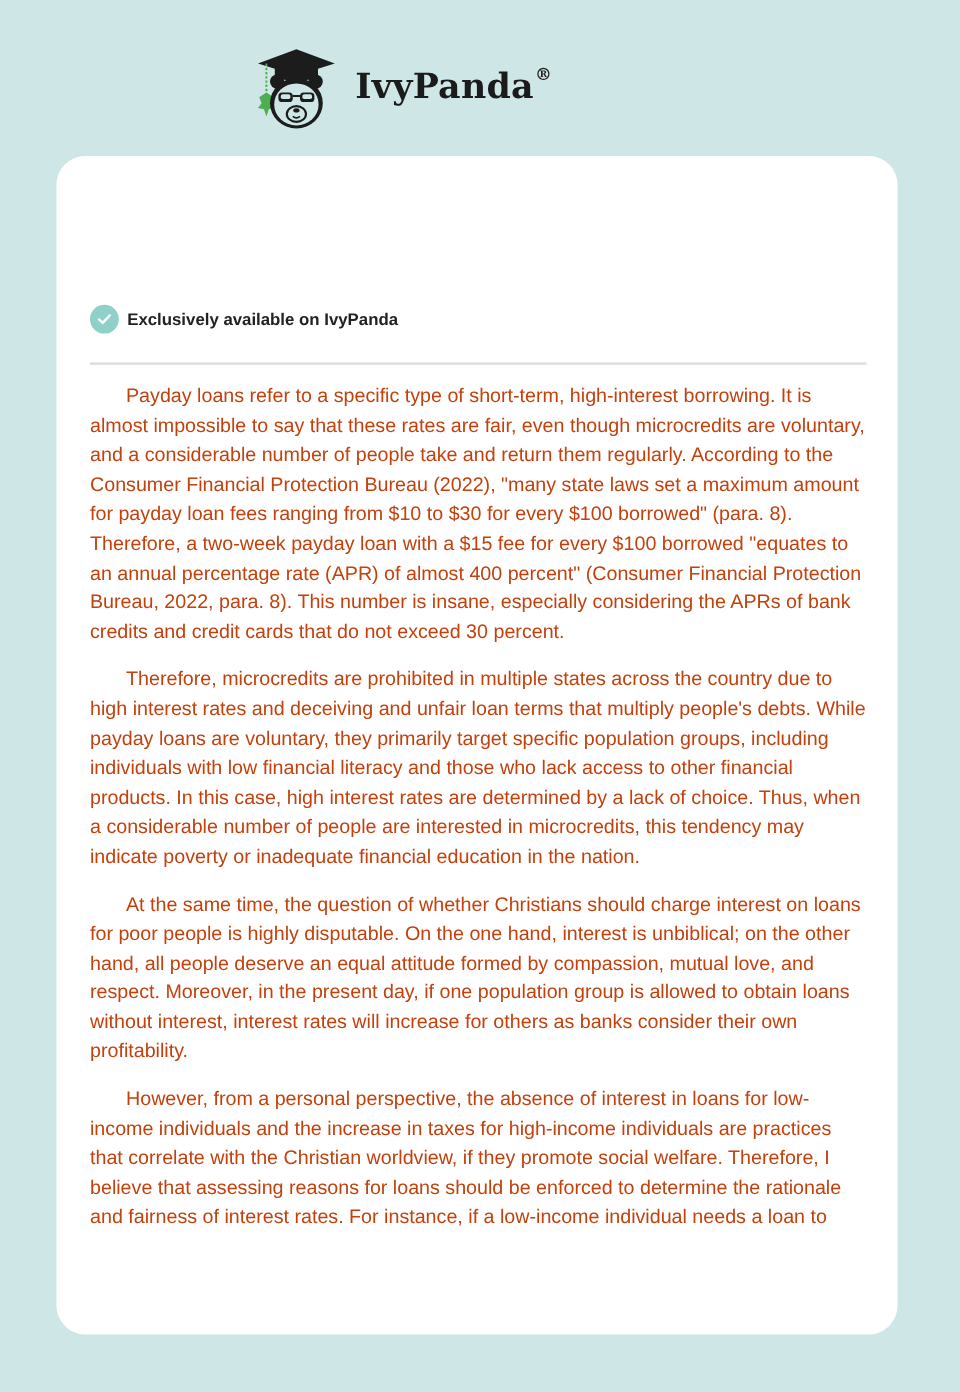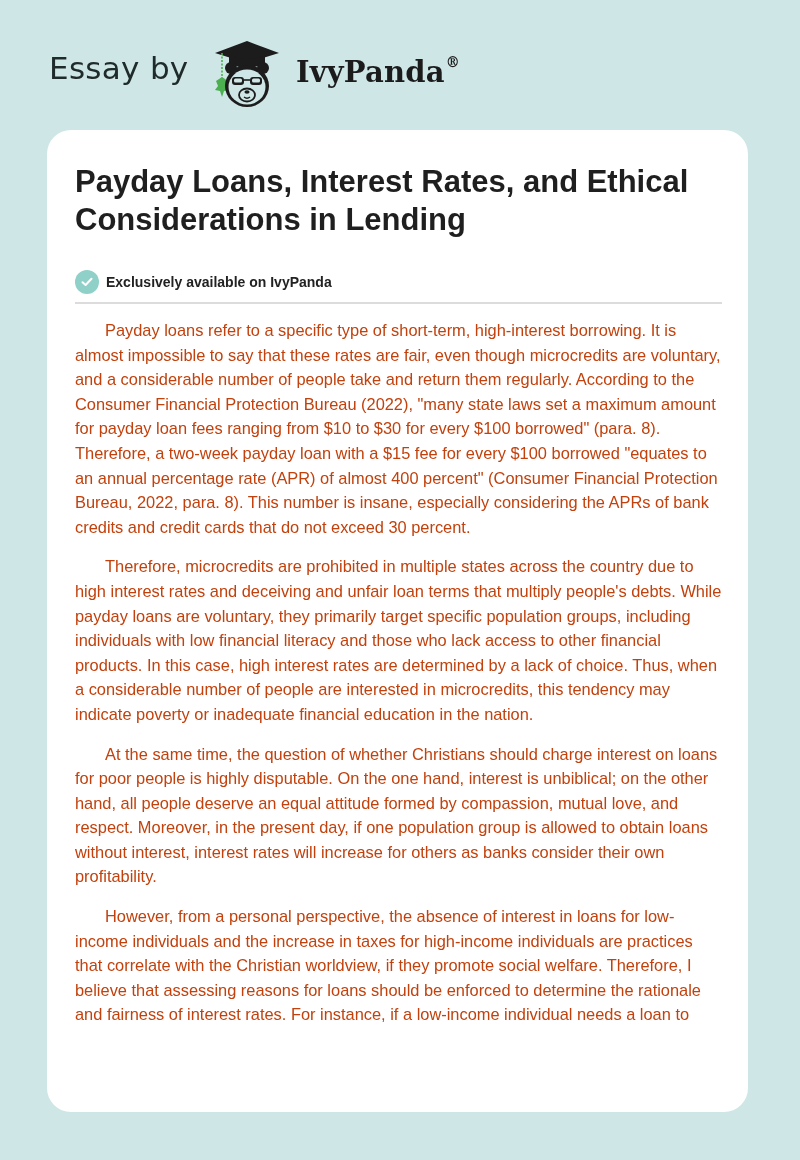--- a/index.html
+++ b/index.html
@@ -71,21 +71,21 @@
       margin: 0;
       font-family: "Liberation Sans", sans-serif;
       font-weight: bold;
       font-size: 31px;
       line-height: 38px;
       color: #1f1f1f;
     }
     .exclusive {
       position: absolute;
       left: 28px;
-      top: 140px;
+      top: 124px;
       height: 24px;
       display: flex;
       align-items: center;
     }
     .check-badge {
       width: 24px;
       height: 24px;
       border-radius: 50%;
       background: #8fd0c9;
       display: flex;
@@ -118,21 +118,20 @@
       font-size: 16.4px;
       line-height: 24.6px;
       color: #c2410c;
       text-indent: 30px;
     }
   </style>
 </head>
 <body>
 
 <div class="header">
-  <span class="brand-prefix">Essay by</span>
 
   <span class="logo-icon">
     <svg width="90" height="75" viewBox="0 0 90 75" xmlns="http://www.w3.org/2000/svg">
 
       <polygon points="13,18 45,6 77,18 45,28" fill="#1c1c1c"></polygon>
 
       <path d="M27,20 L27,29 Q45,36 63,29 L63,20 Q45,28 27,20 Z" fill="#1c1c1c"></path>
 
       <line x1="20" y1="18" x2="20" y2="44" stroke="#4caf50" stroke-width="1.6" stroke-dasharray="2,1.5"></line>
 
@@ -153,21 +152,20 @@
       <ellipse cx="45" cy="60" rx="8" ry="6.5" fill="none" stroke="#1c1c1c" stroke-width="1.8"></ellipse>
       <ellipse cx="45" cy="57" rx="2.6" ry="1.8" fill="#1c1c1c"></ellipse>
       <path d="M42,62 Q45,64.5 48,62" fill="none" stroke="#1c1c1c" stroke-width="1.4"></path>
     </svg>
   </span>
 
   <span class="brand-name"><span>IvyPanda</span><sup>®</sup></span>
 </div>
 
 <div class="card">
-  <h1 class="title">Payday Loans, Interest Rates, and Ethical Considerations in Lending</h1>
 
   <div class="exclusive">
     <span class="check-badge">
       <svg width="12" height="10" viewBox="0 0 12 10" xmlns="http://www.w3.org/2000/svg">
         <path d="M1.5,5.2 L4.6,8 L10.5,1.8" fill="none" stroke="#ffffff" stroke-width="2" stroke-linecap="round" stroke-linejoin="round"></path>
       </svg>
     </span>
     <span class="exclusive-text">Exclusively available on IvyPanda</span>
   </div>
 

